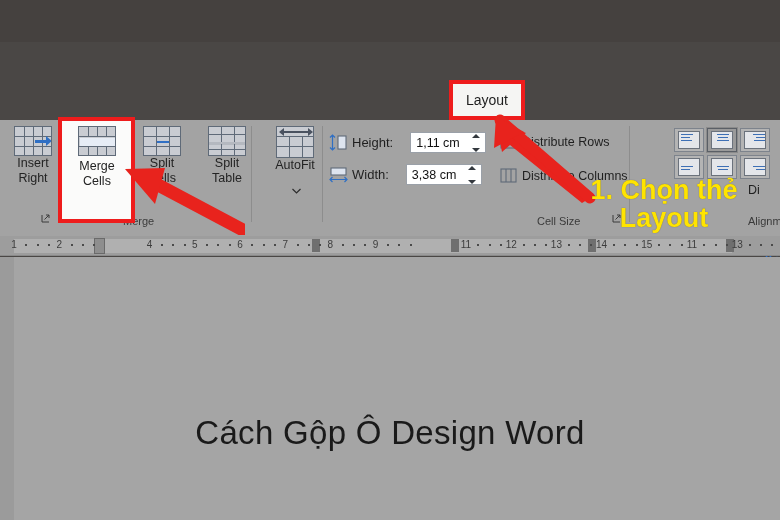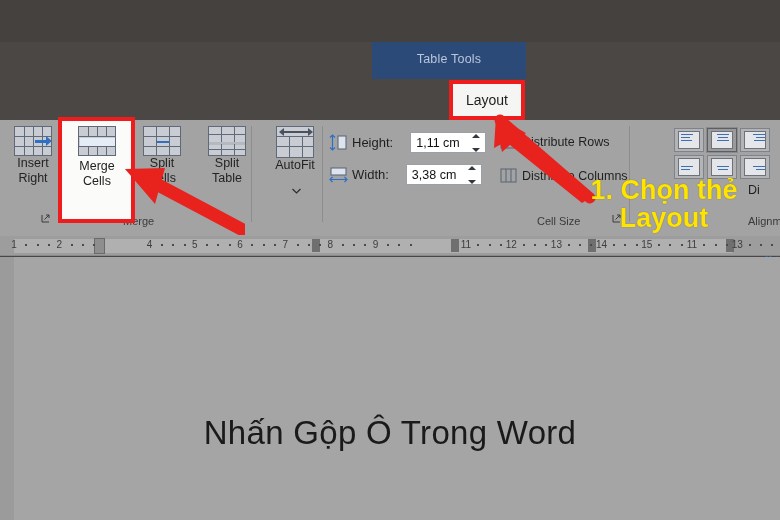--- a/index.html
+++ b/index.html
@@ -207,23 +207,20 @@
 
   .arrow { position: absolute; }
 </style>
 </head>
 <body>
 
 <div id="app">
 
   <div class="top-band"></div>
 
-  <div class="tabletools-panel">
-    <div class="tabletools-text">Table Tools</div>
-  </div>
 
 
   <div class="tab-layout-box"></div>
   <div class="tab-layout-label">Layout</div>
 
   <div class="ribbon">
 
     <div class="bigbtn" style="left:2px; top:6px;">
       <div class="tblicon" style="margin-left:12px">
         <i style="left:0;top:9px;width:38px;height:1.2px"></i>
@@ -494,21 +491,21 @@
         <span class="dot" style="left: 725.9px;"></span>
         <span class="tickno" style="left: 737.2px;">13</span>
         <span class="dot" style="left: 748.5px;"></span>
         <span class="dot" style="left: 759.8px;"></span>
         <span class="dot" style="left: 771.1px;"></span>
       </div>
   </div>
 
   <div class="docarea">
     <div class="doc-left-edge"></div>
-    <div class="doctitle">Nhấn Gộp Ô Trong Word</div>
+    <div class="doctitle">Cách Gộp Ô Design Word</div>
   </div>
 
   <svg class="arrow" style="left:478px;top:114px;width:120px;height:90px" viewBox="0 0 120 90">
     <path d="M112 84 L40 26 L48 19 L18 6 L24 38 L32 31 L104 89 Z" fill="#e8231d"></path>
     <path d="M22 6 L112 84" stroke="#e8231d" stroke-width="11" stroke-linecap="round"></path>
     <path d="M18 2 L16 34 L46 18 Z" fill="#e8231d"></path>
   </svg>
 
   <svg class="arrow" style="left:115px;top:160px;width:130px;height:75px" viewBox="0 0 130 75">
     <path d="M128 70 L30 18" stroke="#e8231d" stroke-width="13" stroke-linecap="round"></path>

